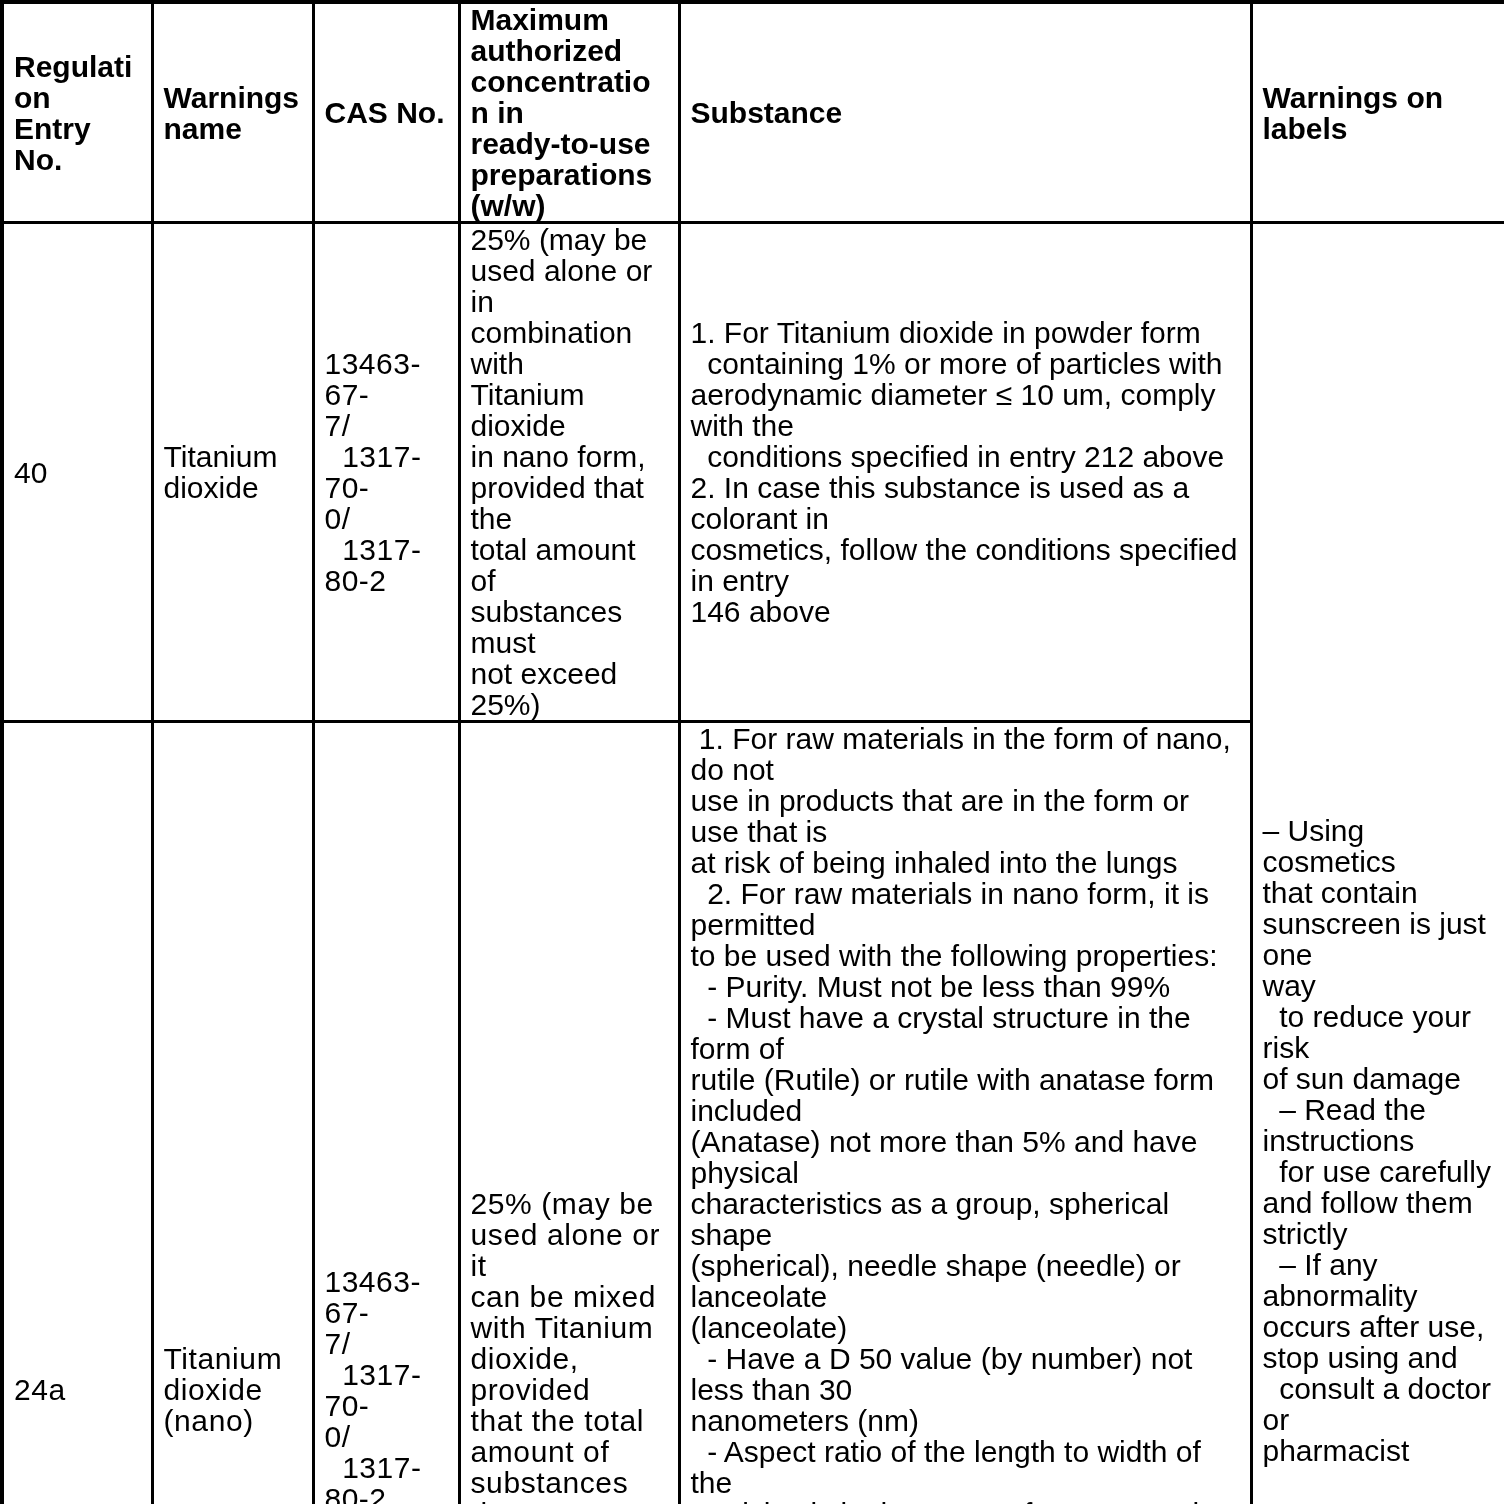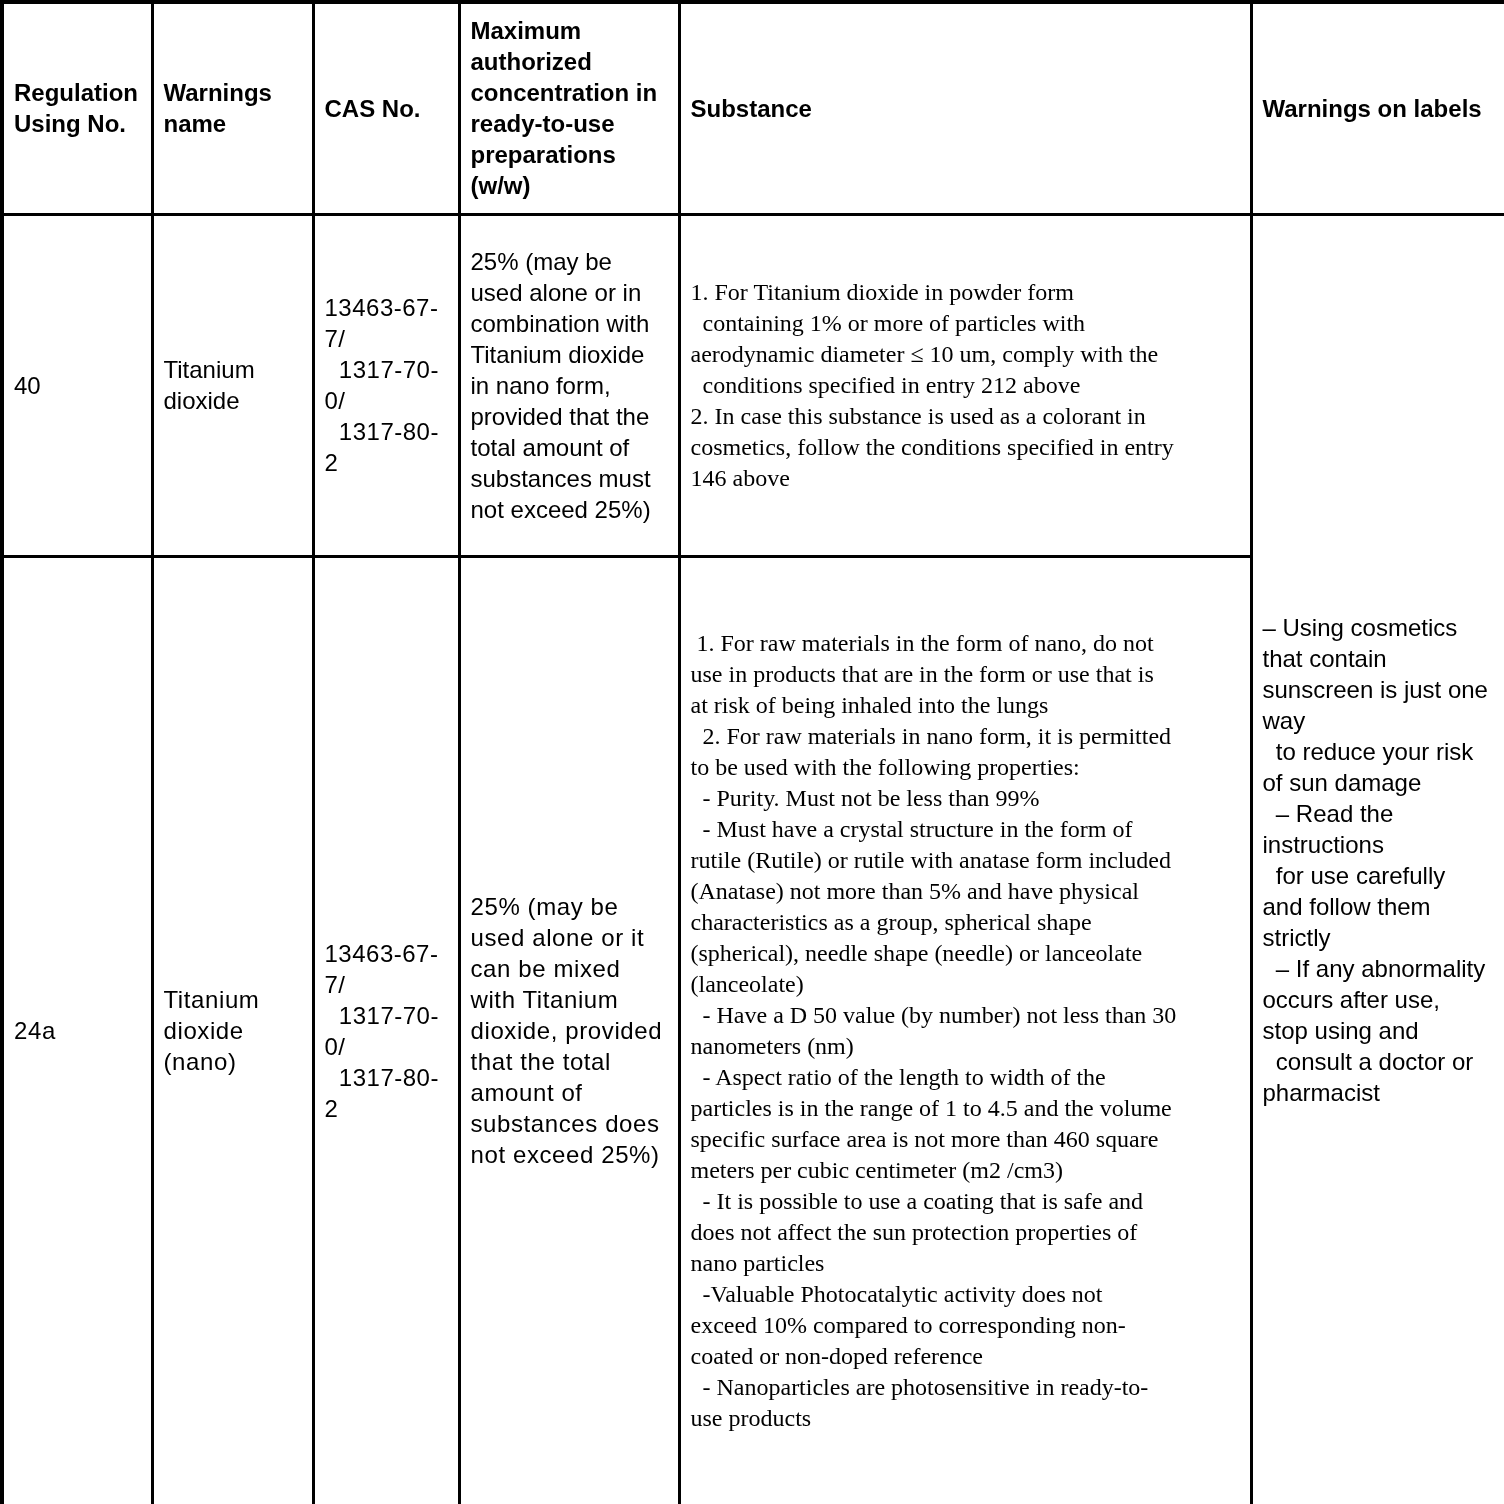--- a/index.html
+++ b/index.html
@@ -24,36 +24,35 @@
     border: 4px solid #000000;
   }
   table.reg-table td {
     border: 3px solid #000000;
     vertical-align: middle;
     text-align: left;
     white-space: pre-wrap;
     overflow-wrap: break-word;
     overflow: hidden;
     box-sizing: border-box;
-    font-size: 24px;
+    font-size: 30px;
     line-height: 31px;
     padding: 0 10px;
   }
   td.hdr {
     font-weight: bold;
     font-size: 24px;
     line-height: 32px;
   }
   td.cell-cas {
     padding: 0 4px 0 10px;
     letter-spacing: 0.5px;
   }
   td.cell-conditions {
     padding: 0 8px;
-    font-family: Liberation Serif, serif;
   }
   td.cell-warnings {
     padding: 0 8px;
   }
   td.spaced {
     letter-spacing: 0.6px;
   }
 </style>
 </head>
 <body>
@@ -64,21 +63,21 @@
       <col style="width:150px">
       <col style="width:161px">
       <col style="width:146px">
       <col style="width:220px">
       <col style="width:572px">
       <col style="width:255px">
     </colgroup>
     <tbody>
       <tr style="height:212px">
         <td class="hdr">Regulation
-Using No.</td>
+Entry No.</td>
         <td class="hdr">Warnings
 name</td>
         <td class="hdr">CAS No.</td>
         <td class="hdr">Maximum
 authorized
 concentration in
 ready-to-use
 preparations
 (w/w)</td>
         <td class="hdr">Substance</td>

